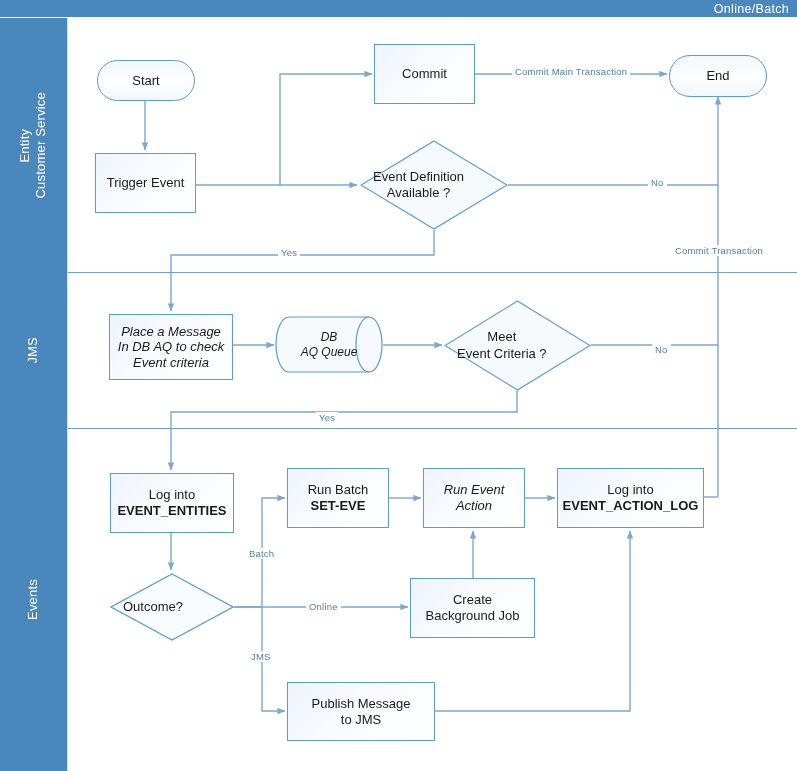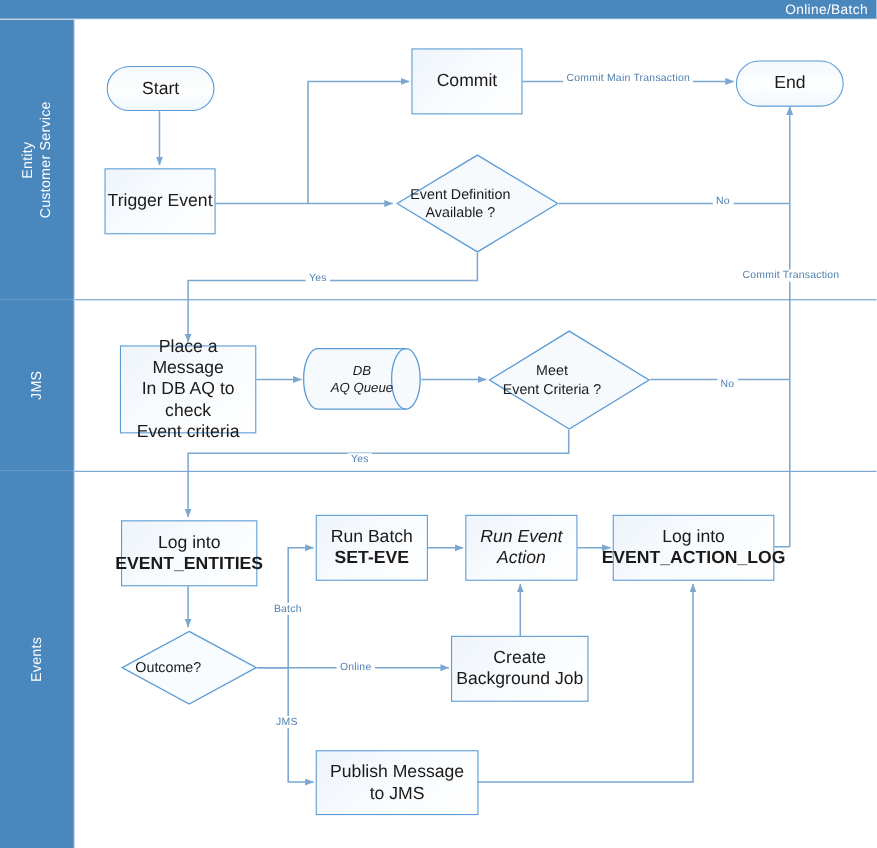--- a/index.html
+++ b/index.html
@@ -17,21 +17,21 @@
       background:#4a87bd;border-right:1px solid #cfe0ef;box-sizing:border-box;
       display:flex;align-items:center;justify-content:center;}
   .lane-label span{color:#ffffff;font-size:13px;line-height:1.25;text-align:center;
       writing-mode:vertical-rl;transform:rotate(180deg);white-space:pre;letter-spacing:.2px;}
   .lane-body{position:absolute;left:68px;top:0;right:0;height:100%;background:#ffffff;
       border-top:1px solid #6f9fce;box-sizing:border-box;}
   .lane.first .lane-body{border-top:none;}
 
   
   .shape{position:absolute;box-sizing:border-box;display:flex;align-items:center;
-      justify-content:center;text-align:center;color:#1a1a1a;font-size:16px;line-height:1.2;
+      justify-content:center;text-align:center;color:#1a1a1a;font-size:13px;line-height:1.2;
       z-index:6;}
   .box{border:1px solid #5b9bd5;
       background:linear-gradient(135deg,#eef4fb 0%,#f8fbfe 45%,#ffffff 100%);}
   .terminator{border:1px solid #5b9bd5;border-radius:22px;
       background:linear-gradient(180deg,#f4f8fd 0%,#fdfefe 55%,#f1f7fc 100%);}
   .shape b{font-weight:bold;}
 
   
   .diamond{position:absolute;z-index:6;}
   .diamond svg{position:absolute;left:0;top:0;}
@@ -165,21 +165,21 @@
       <polygon points="74,1 147,45 74,89 1,45" fill="#f6fafd" stroke="#5b9bd5" stroke-width="1.2"></polygon>
     </svg>
     <div class="dtext">
       <div>
         <span>Event Definition</span><br>
         <span>Available ?</span>
       </div>
     </div>
   </div>
 
-  <div class="shape box" style="left:109px;top:314px;width:124px;height:80px;">
+  <div class="shape box" style="left:109px;top:314px;width:124px;height:66px;font-style:italic;">
     <div>
       <span>Place a Message</span><br>
       <span>In DB AQ to check</span><br>
       <span>Event criteria</span>
     </div>
   </div>
 
   <div class="cyl" style="left:275px;top:316px;width:108px;height:57px;">
     <svg width="108" height="57" viewBox="0 0 108 57" xmlns="http://www.w3.org/2000/svg">
       <path d="M14,1 H94 A13,27.5 0 0 1 94,56 H14 A13,27.5 0 0 1 14,1 Z" fill="#f6fafd" stroke="#5b9bd5" stroke-width="1.2"></path>

